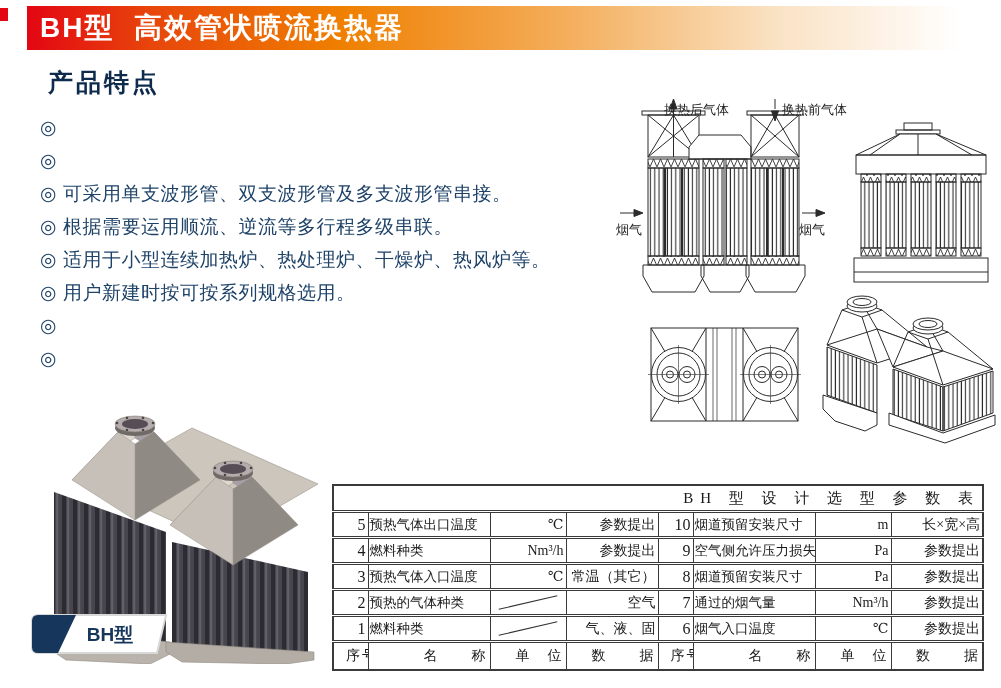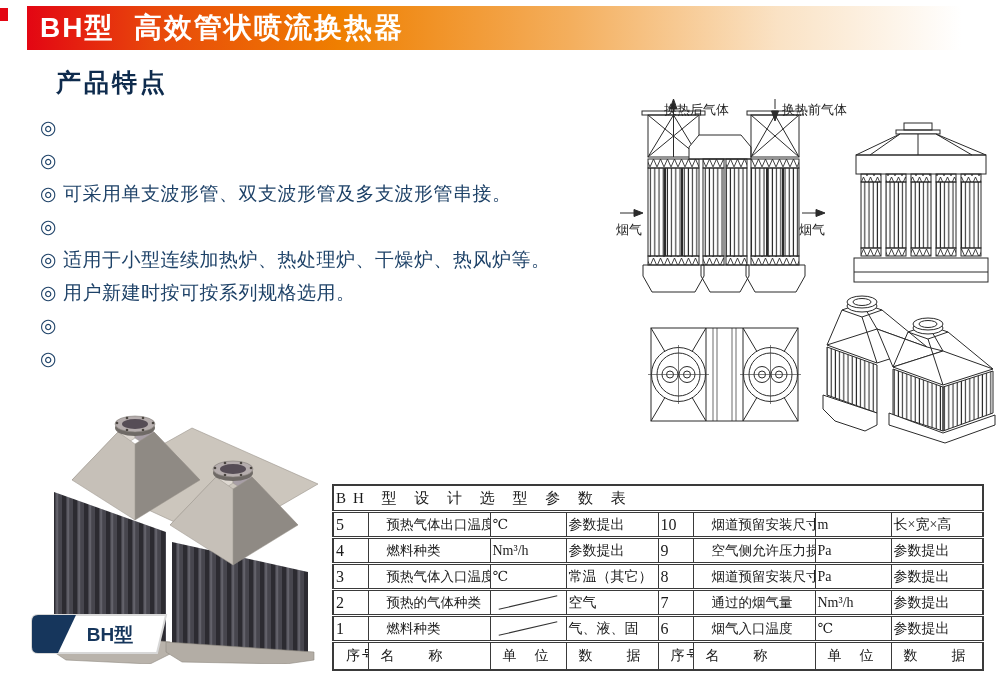--- a/index.html
+++ b/index.html
@@ -8,38 +8,38 @@
 
   
   .header-accent{position:absolute;left:0;top:8px;width:8px;height:13px;background:#e30613;}
   .header-bar{position:absolute;left:27px;top:6px;width:974px;height:44px;box-sizing:border-box;
       background:linear-gradient(90deg,#e30613 0%,#e8470b 13%,#ef7f00 32%,#f4af5e 56%,#fae2c4 77%,#ffffff 96%);
       display:flex;align-items:center;padding-left:13px;}
   .page-title{color:#fff;font-size:28px;font-weight:bold;letter-spacing:2px;white-space:pre;}
 
   
   .features{position:absolute;left:40px;top:66px;width:580px;}
-  .features h2{margin:0 0 12px 16px;font-size:25px;color:#0e2b4d;letter-spacing:3px;font-weight:bold;}
+  .features h2{margin:0 0 12px 8px;font-size:25px;color:#0e2b4d;letter-spacing:3px;font-weight:bold;}
   .features ul{list-style:none;margin:0;padding:0;}
   .features li{display:flex;align-items:flex-start;font-size:19px;line-height:33px;color:#1e4268;letter-spacing:.5px;}
   .features .bullet{margin-right:6px;}
 
   
   .drawings{position:absolute;left:615px;top:95px;width:386px;height:375px;}
   .render3d{position:absolute;left:32px;top:392px;width:300px;height:272px;}
   .badge{position:absolute;left:30px;top:613px;width:138px;height:42px;}
 
   
   table.params{position:absolute;left:332px;top:484px;width:650px;border-collapse:collapse;table-layout:fixed;
       border:2px solid #3a3a3a;font-family:"Liberation Serif","DejaVu Serif",serif;color:#1a1a1a;}
-  table.params td{border:1px solid #3a3a3a;height:23px;padding:0 2px;text-align:left;
+  table.params td{border:1px solid #3a3a3a;height:23px;padding:0 2px;text-align:right;
       font-size:14px;white-space:nowrap;overflow:hidden;}
   table.params tr.sep td{border-bottom:3px double #3a3a3a;}
   table.params td.title-cell{letter-spacing:7px;font-size:15px;height:24px;}
-  table.params td.c-name{text-align:left;padding-left:18px;font-size:13.5px;}
+  table.params td.c-name{text-align:left;padding-left:1px;font-size:13.5px;}
   table.params td.c-no{font-size:16px;}
   table.params tr.footer td{height:26px;letter-spacing:2px;padding-left:12px;}
   .diag{display:block;width:60px;border-top:1.5px solid #333;transform:rotate(-13deg);margin:10px auto;}
 </style>
 </head>
 <body>
 
 <div class="page">
 
   <div class="header-accent"></div>
@@ -55,20 +55,21 @@
         </li>
         <li>
           <span class="bullet">◎</span>
         </li>
         <li>
           <span class="bullet">◎</span>
           <span>可采用单支波形管、双支波形管及多支波形管串接。</span>
         </li>
         <li>
           <span class="bullet">◎</span>
+          <span>根据需要运用顺流、逆流等多行程多级串联。</span>
         </li>
         <li>
           <span class="bullet">◎</span>
           <span>适用于小型连续加热炉、热处理炉、干燥炉、热风炉等。</span>
         </li>
         <li>
           <span class="bullet">◎</span>
           <span>用户新建时按可按系列规格选用。</span>
         </li>
         <li>

